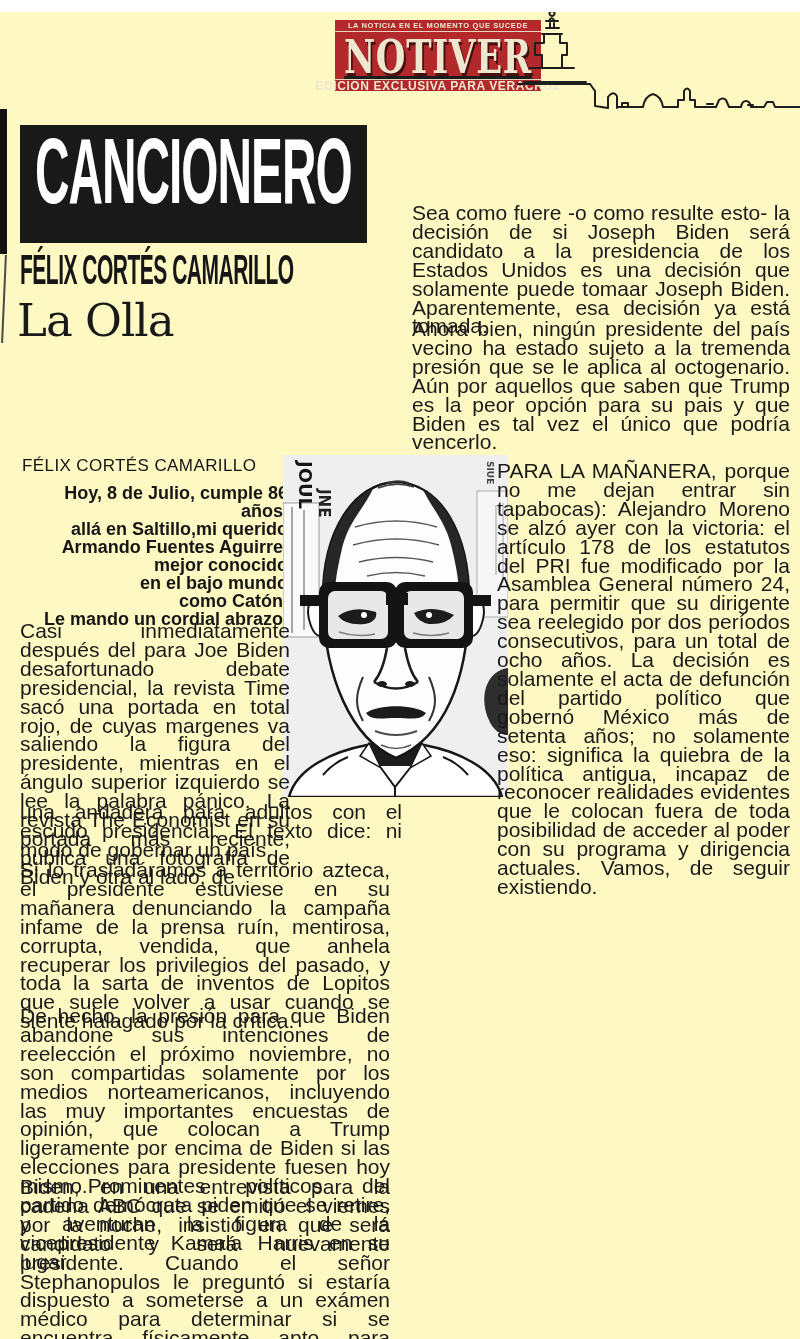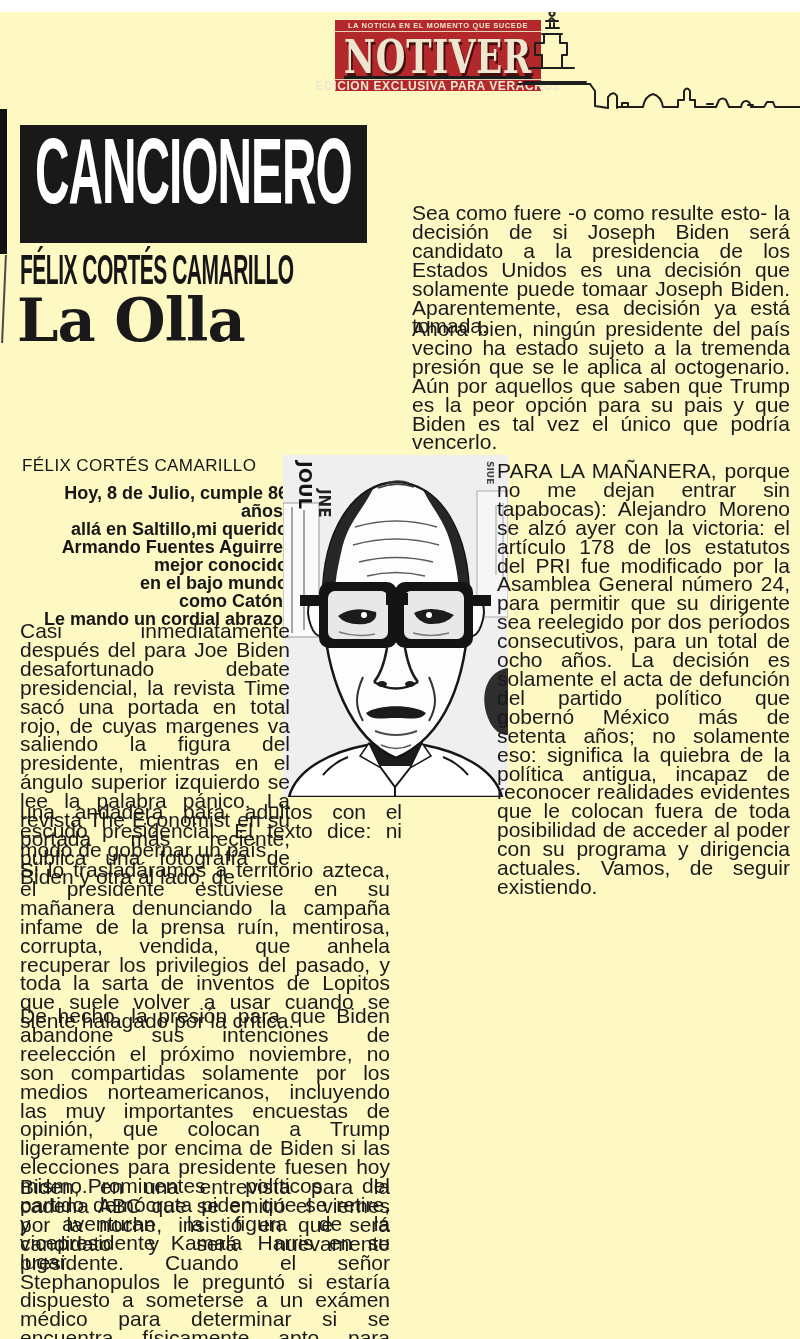--- a/index.html
+++ b/index.html
@@ -50,22 +50,22 @@
     font-size:92px; line-height:92px; letter-spacing:-2px; transform:scaleX(.52);
     white-space:nowrap;
   }
   .kicker { position:absolute; left:20px; top:237px; height:42px; white-space:nowrap; }
   .kicker span {
     display:inline-block; font-weight:bold; font-size:42px; line-height:42px;
     letter-spacing:-1px; color:#161616; transform:scaleX(.5); transform-origin:left center;
   }
   .headline {
     position:absolute; left:17px; top:277px; width:380px;
-    font-family:"DejaVu Serif", serif; font-weight:bold;
-    font-size:59px; line-height:63px; letter-spacing:-1px; color:#191919;
+    font-family:"DejaVu Serif", serif; font-weight:normal;
+    font-size:45px; line-height:63px; letter-spacing:-1px; color:#191919;
   }
   .headline .hl-line { display:block; }
   .byline { position:absolute; left:22px; top:444px; font-size:17px; letter-spacing:.4px; color:#141414; }
   .intro {
     position:absolute; left:18px; top:472px; width:270px;
     font-weight:bold; font-size:18px; line-height:18px; text-align:right;
     white-space:pre-line; color:#161616;
   }
 
   

